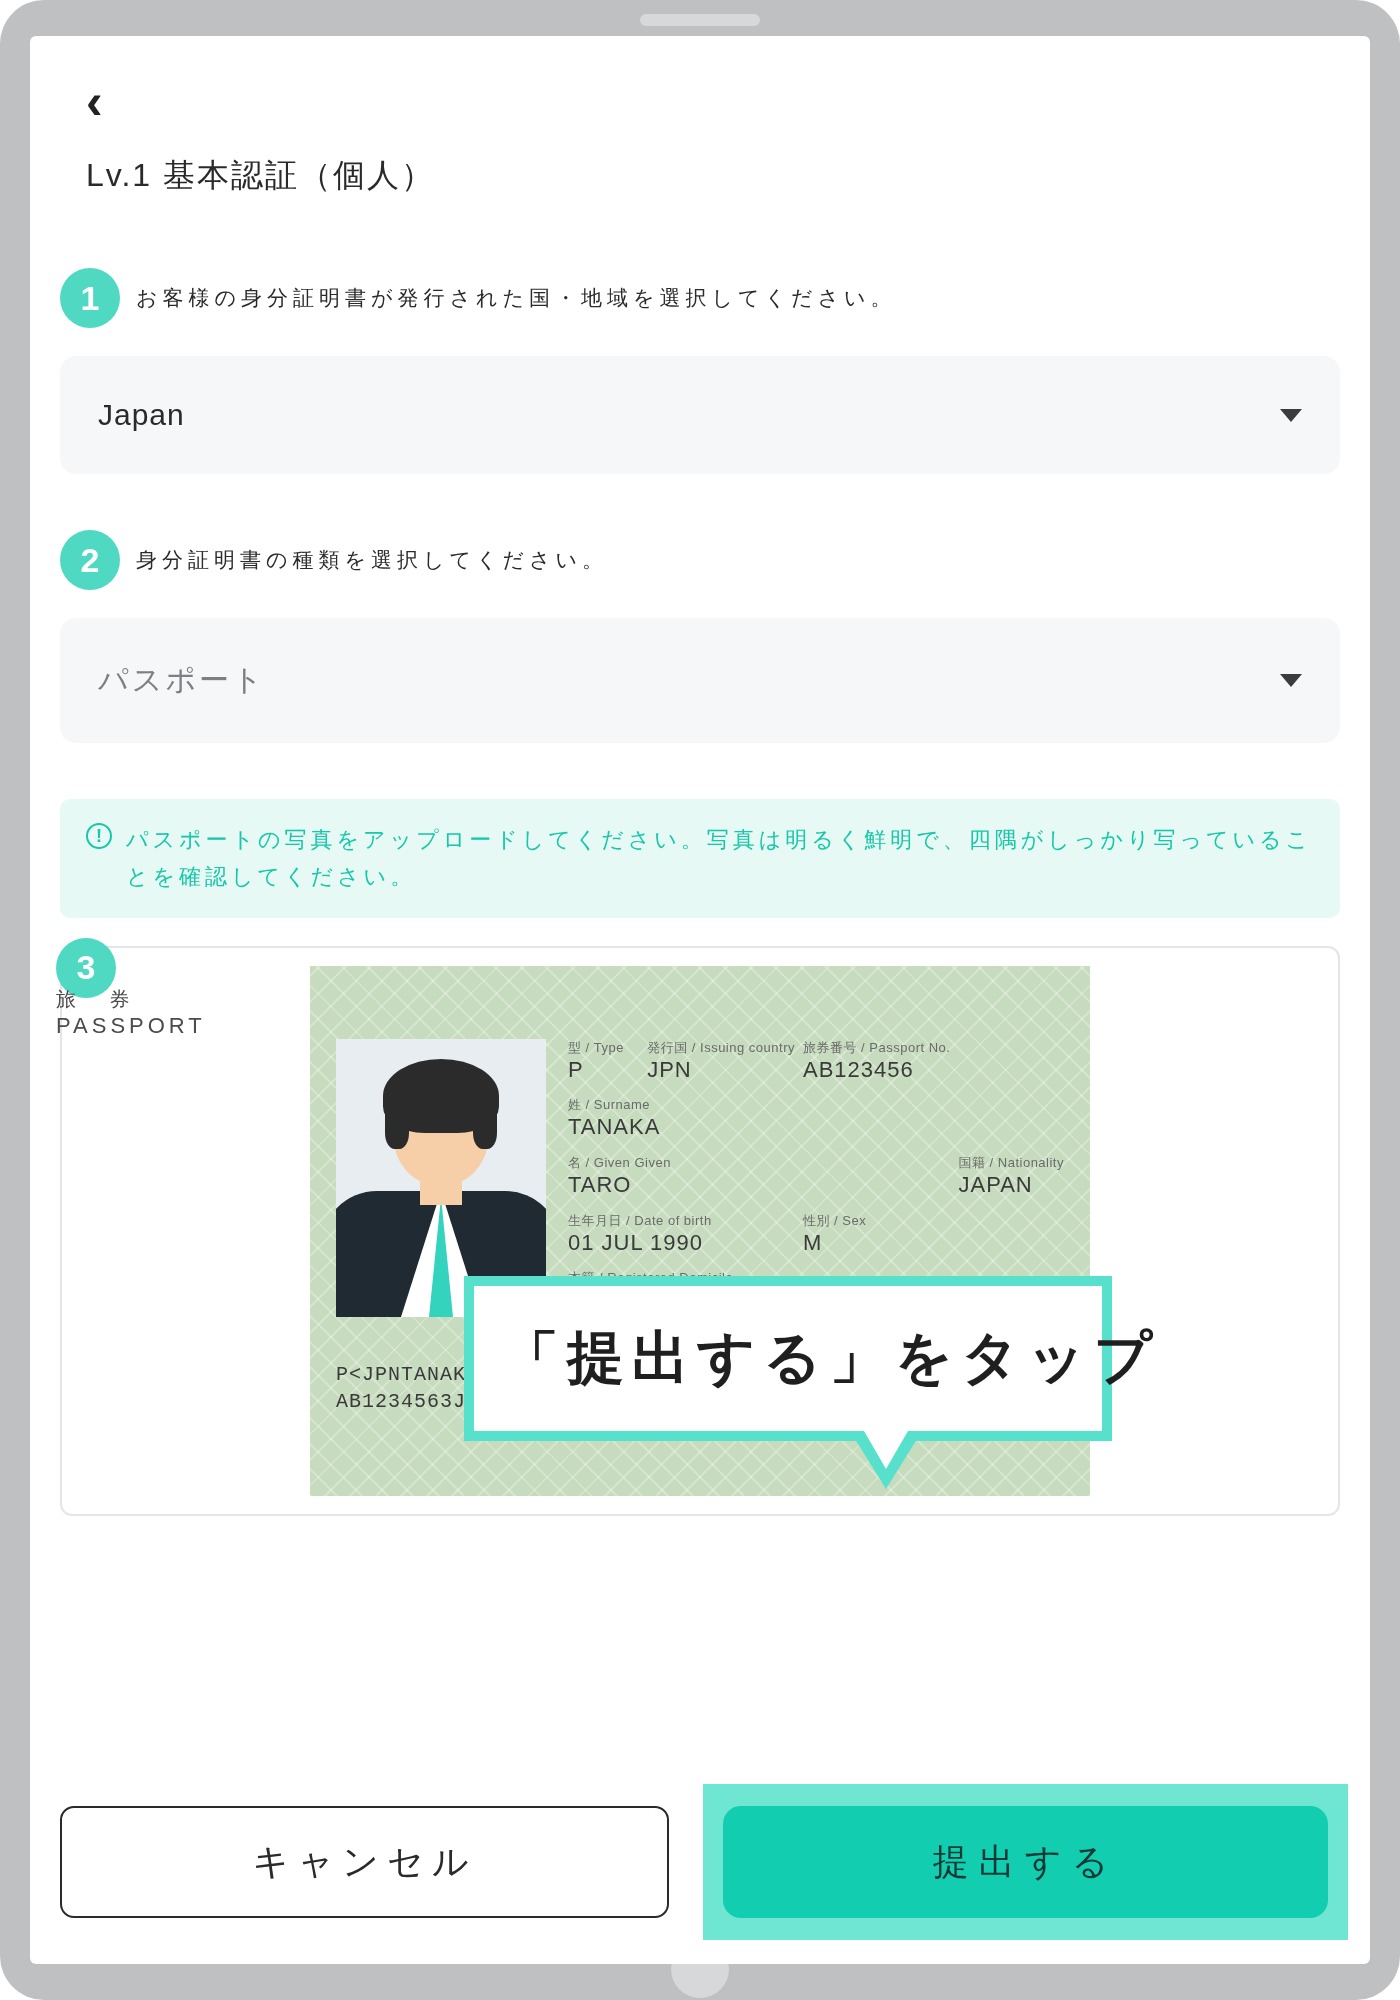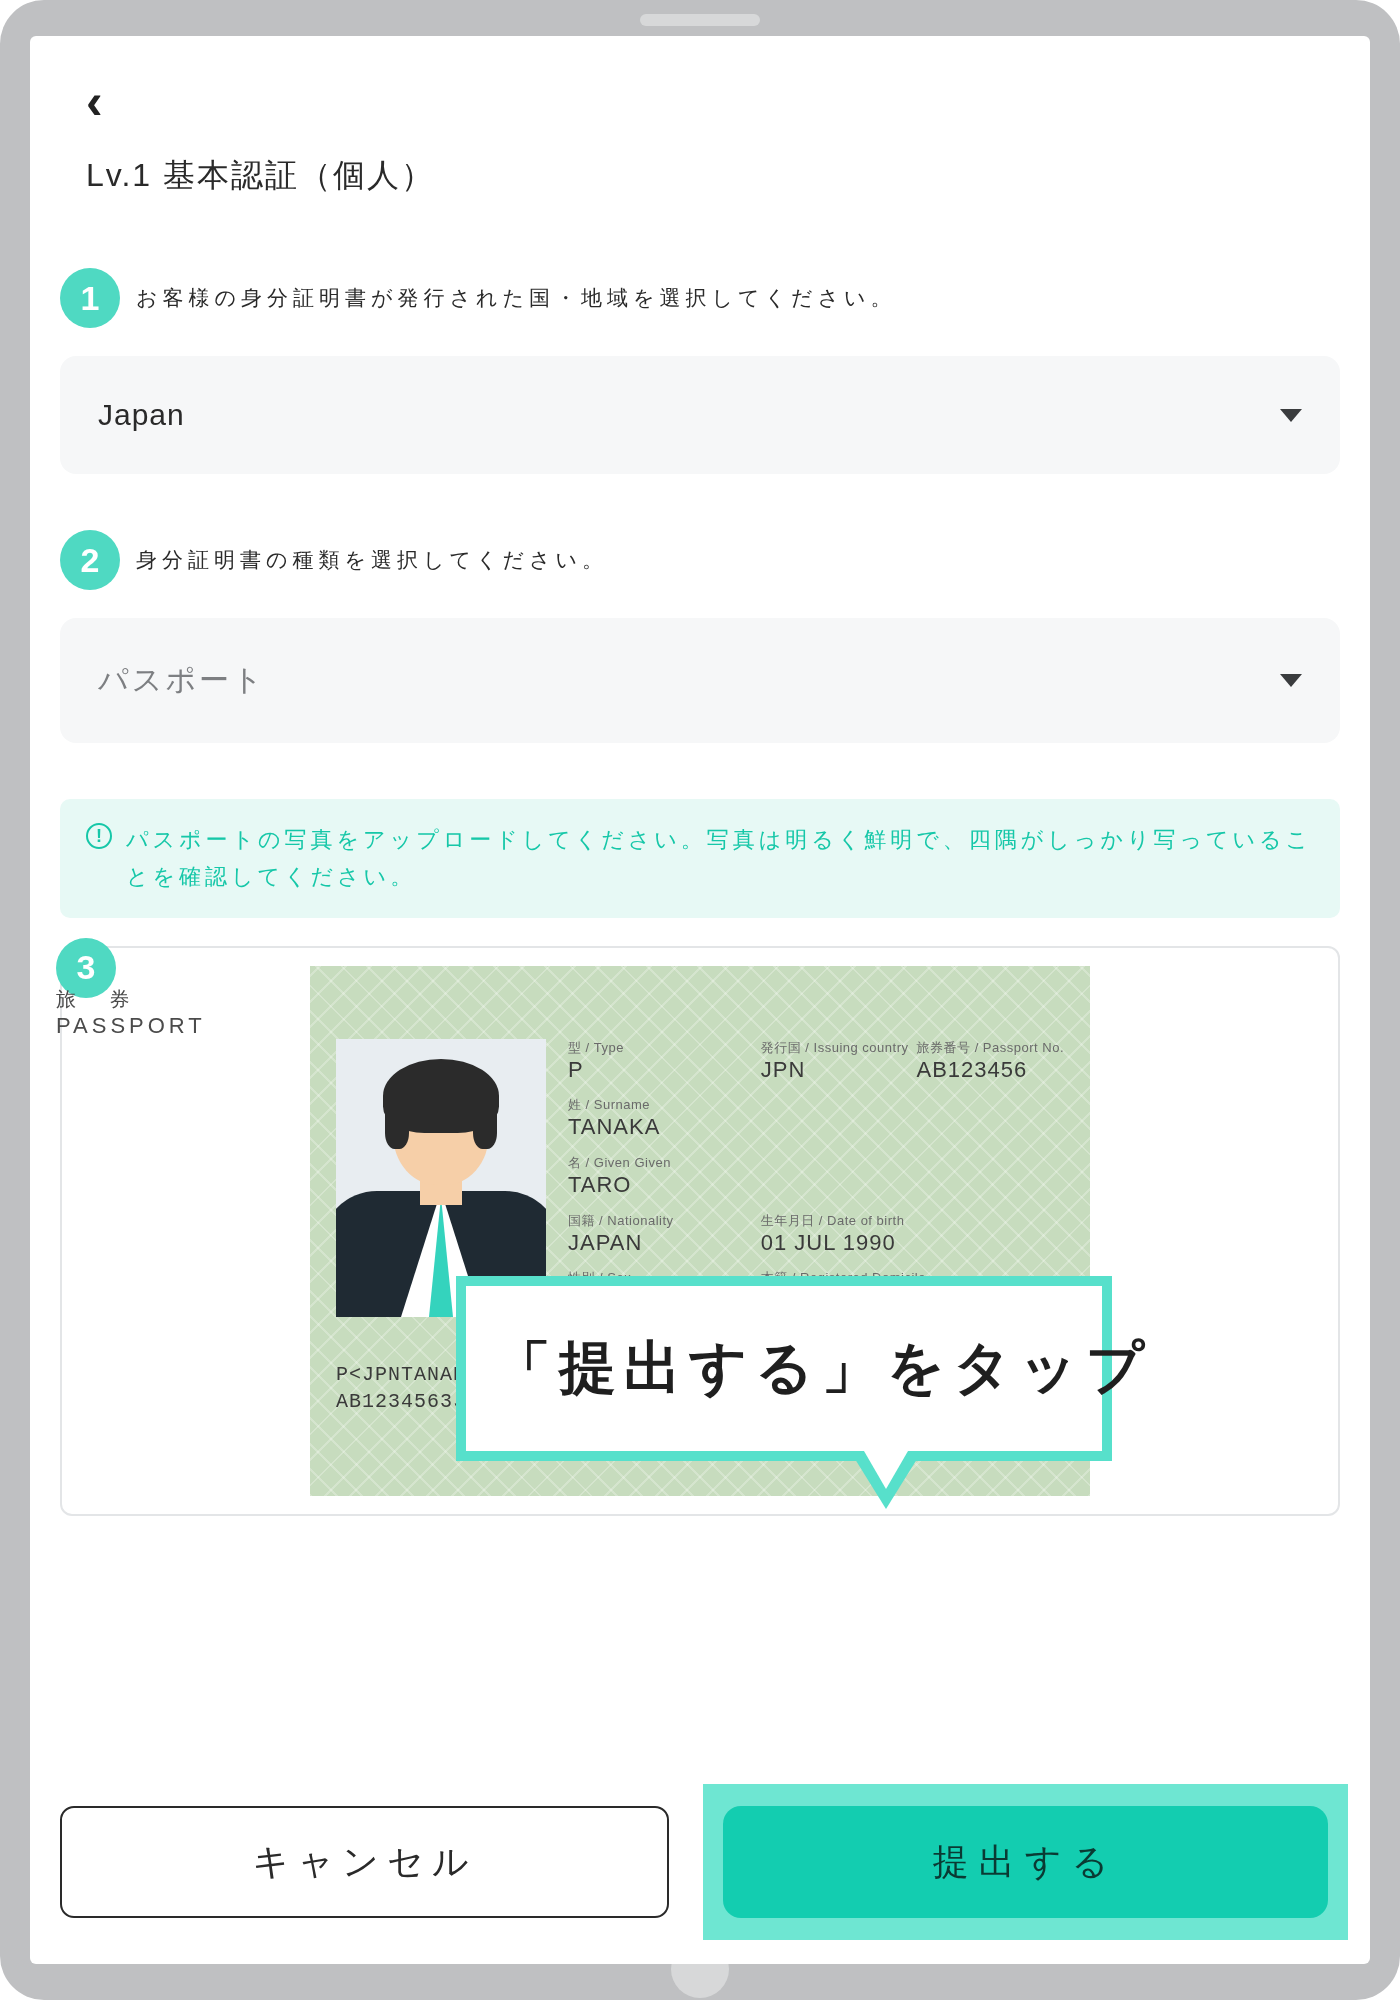--- a/index.html
+++ b/index.html
@@ -184,36 +184,36 @@
   }
   .pp-photo .bg { position:absolute; inset:0; background:#e8edf1; }
   .pp-head { position:absolute; top:36px; left:50%; transform:translateX(-50%); width:96px; height:110px; background:#f6cfa8; border-radius:50% 50% 46% 46%; }
   .pp-hair { position:absolute; top:20px; left:50%; transform:translateX(-50%); width:116px; height:74px; background:#2b2b2b; border-radius:56% 56% 40% 40%; }
   .pp-hair::before, .pp-hair::after{content:"";position:absolute;top:50px;width:24px;height:40px;background:#2b2b2b;border-radius:0 0 40% 40%;}
   .pp-hair::before{left:2px;} .pp-hair::after{right:2px;}
   .pp-neck{position:absolute;top:136px;left:50%;transform:translateX(-50%);width:42px;height:30px;background:#f6cfa8;}
   .pp-suit{position:absolute;bottom:0;left:50%;transform:translateX(-50%);width:240px;height:126px;background:#1f2a33;border-radius:56px 56px 0 0;}
   .pp-shirt{position:absolute;bottom:0;left:50%;transform:translateX(-50%);width:0;height:0;border-left:40px solid transparent;border-right:40px solid transparent;border-bottom:126px solid #fff;}
   .pp-tie{position:absolute;bottom:0;left:50%;transform:translateX(-50%);width:0;height:0;border-left:12px solid transparent;border-right:12px solid transparent;border-bottom:120px solid #34d3bd;}
-  .pp-fields { flex:1; display:grid; grid-template-columns: 1fr; column-gap:8px; row-gap:10px; }
+  .pp-fields { flex:1; display:grid; grid-template-columns: 1fr 1fr 1fr 1fr; column-gap:8px; row-gap:10px; }
   .pp-field { }
   .pp-flabel { font-size: 13px; color:#6a6a6a; letter-spacing:0.5px; white-space:nowrap;}
   .pp-fval { font-size: 22px; color:#3a3a3a; letter-spacing:1px; }
   .pp-span3 { grid-column: span 3; }
   .pp-span2 { grid-column: span 2; }
   .pp-mrz { margin-top: 44px; font-family: "Courier New", monospace; font-size:20px; color:#3a3a3a; letter-spacing:1px; line-height:1.35; }
   
   .callout {
     position: absolute;
     top: 310px;
-    left: 146px;
+    left: 154px;
     right: -22px;
     background: #fff;
     border: 10px solid #57e0cb;
-    padding: 44px 28px;
+    padding: 34px 28px;
     z-index: 5;
   }
   .callout-text {
     font-size: 57px;
     font-weight: 600;
     color: #1f1f1f;
     letter-spacing: 8px;
     white-space: nowrap;
   }
   .callout-tail {

